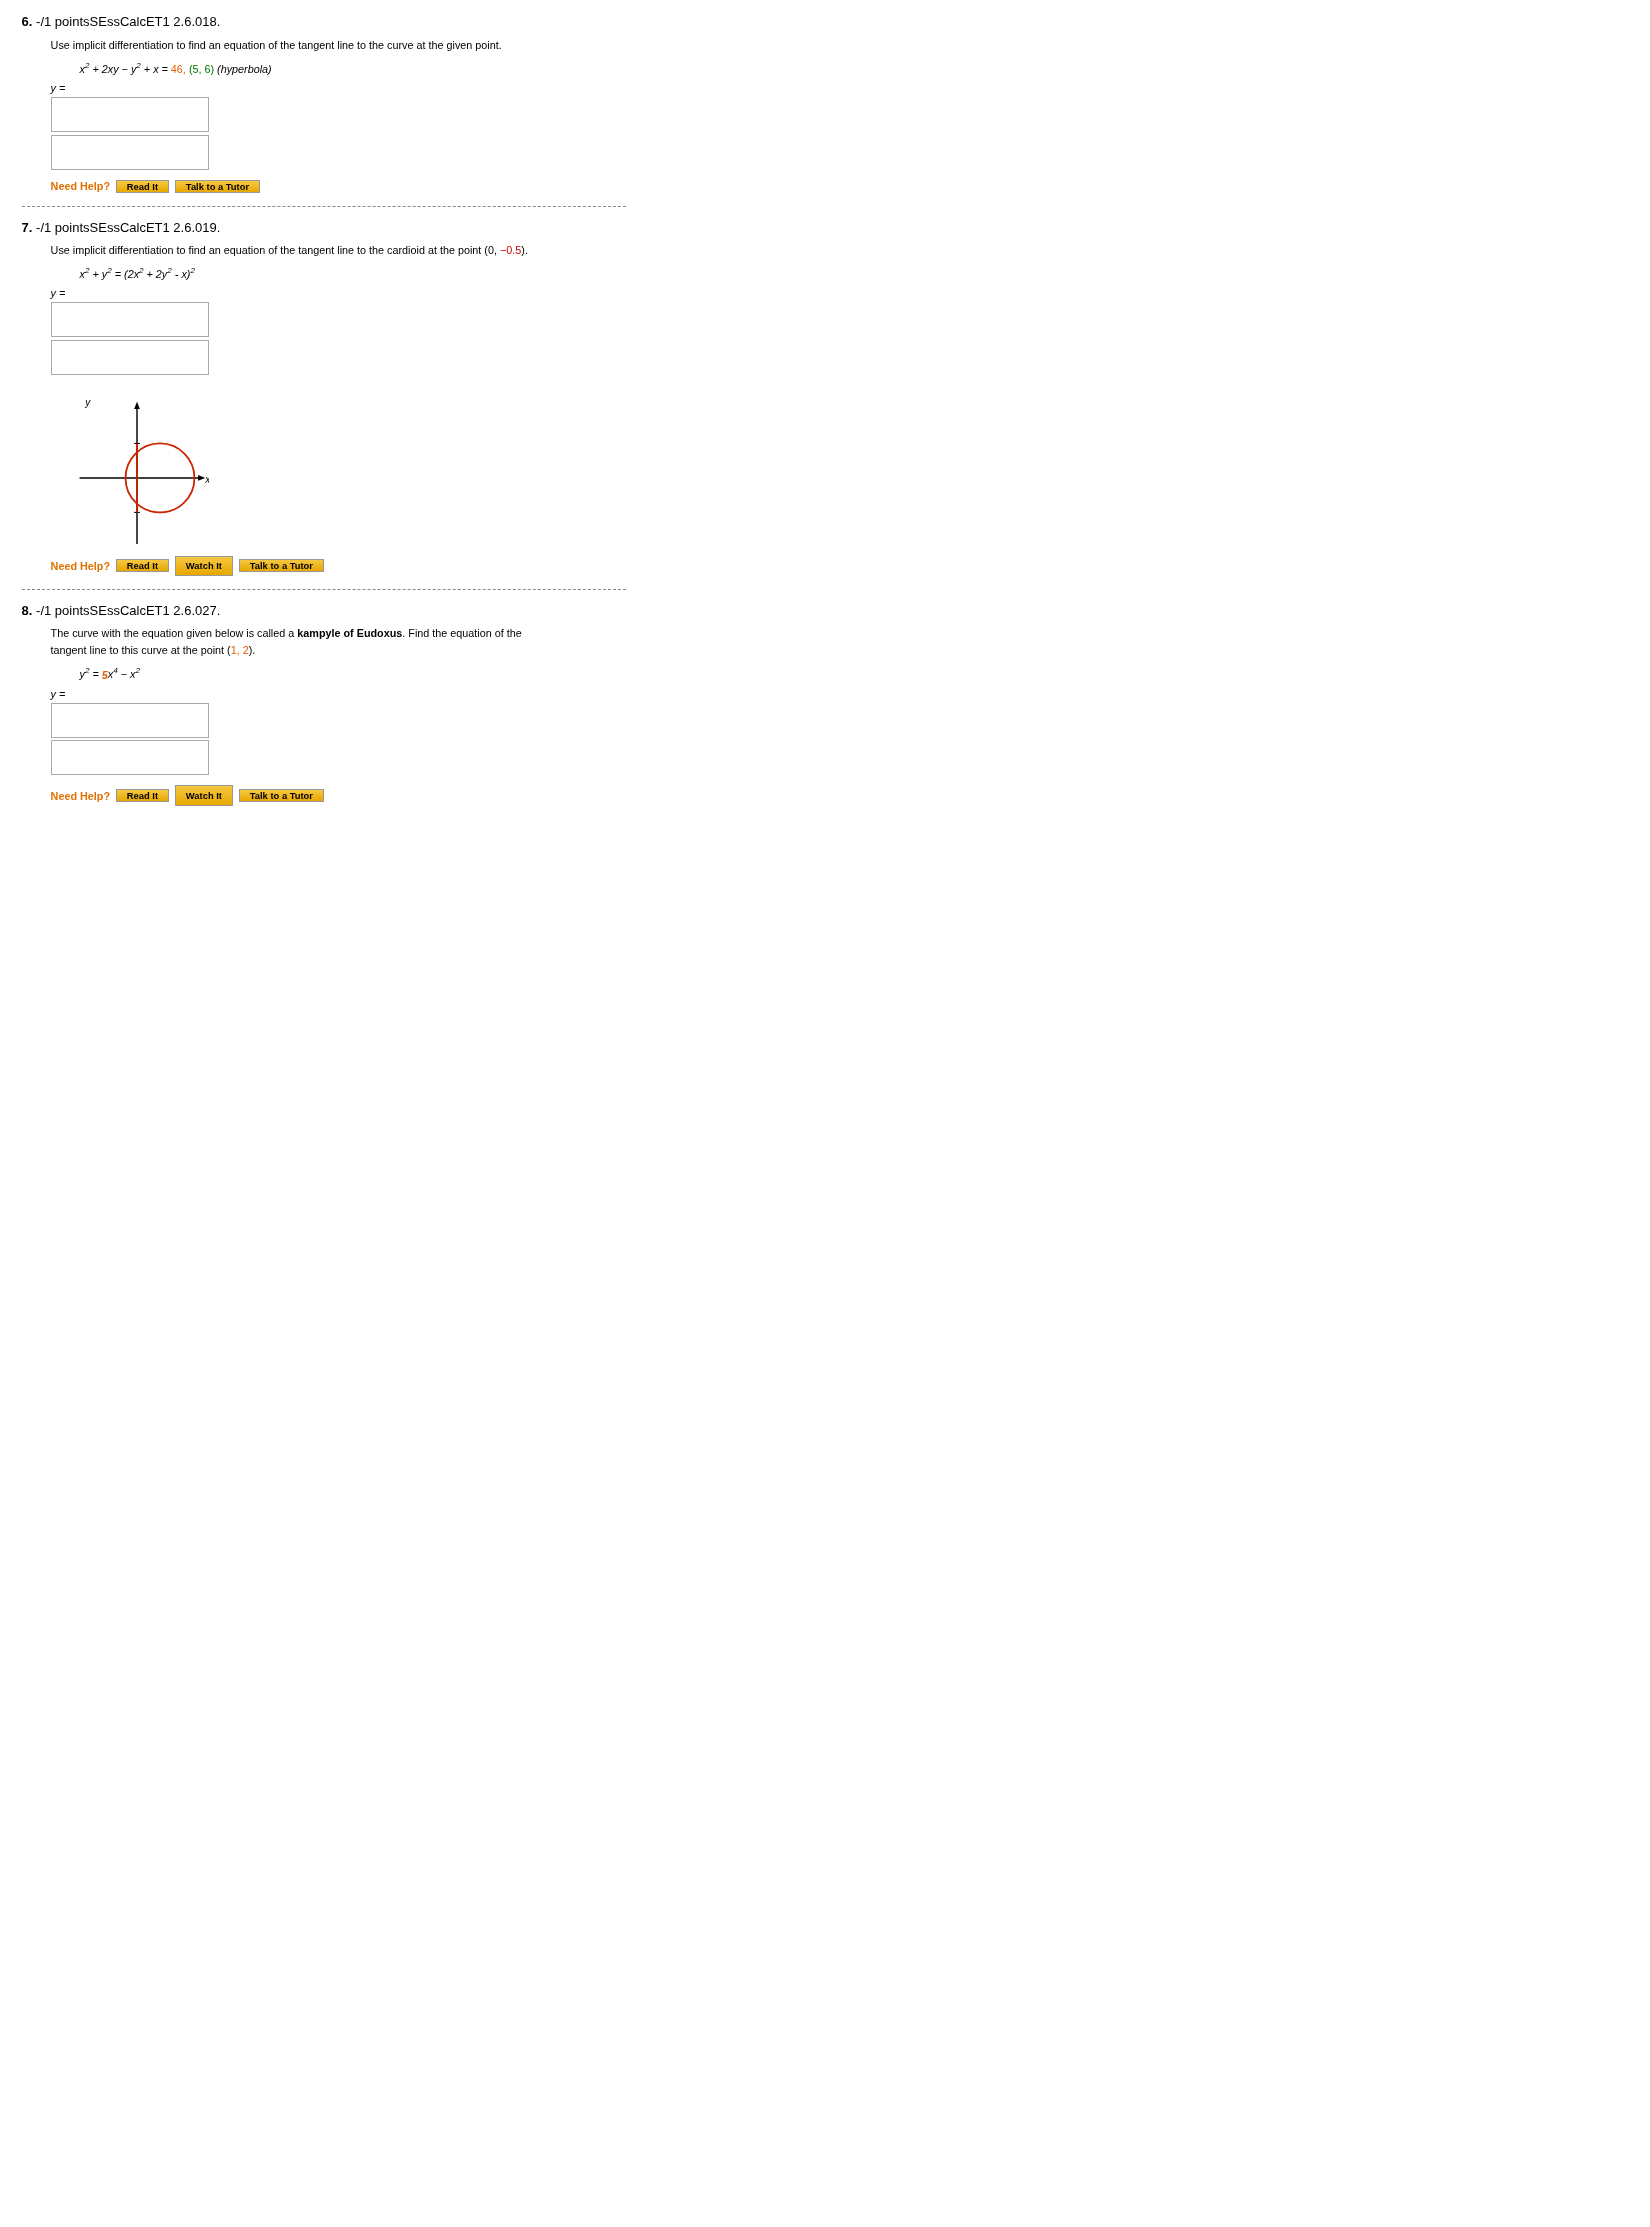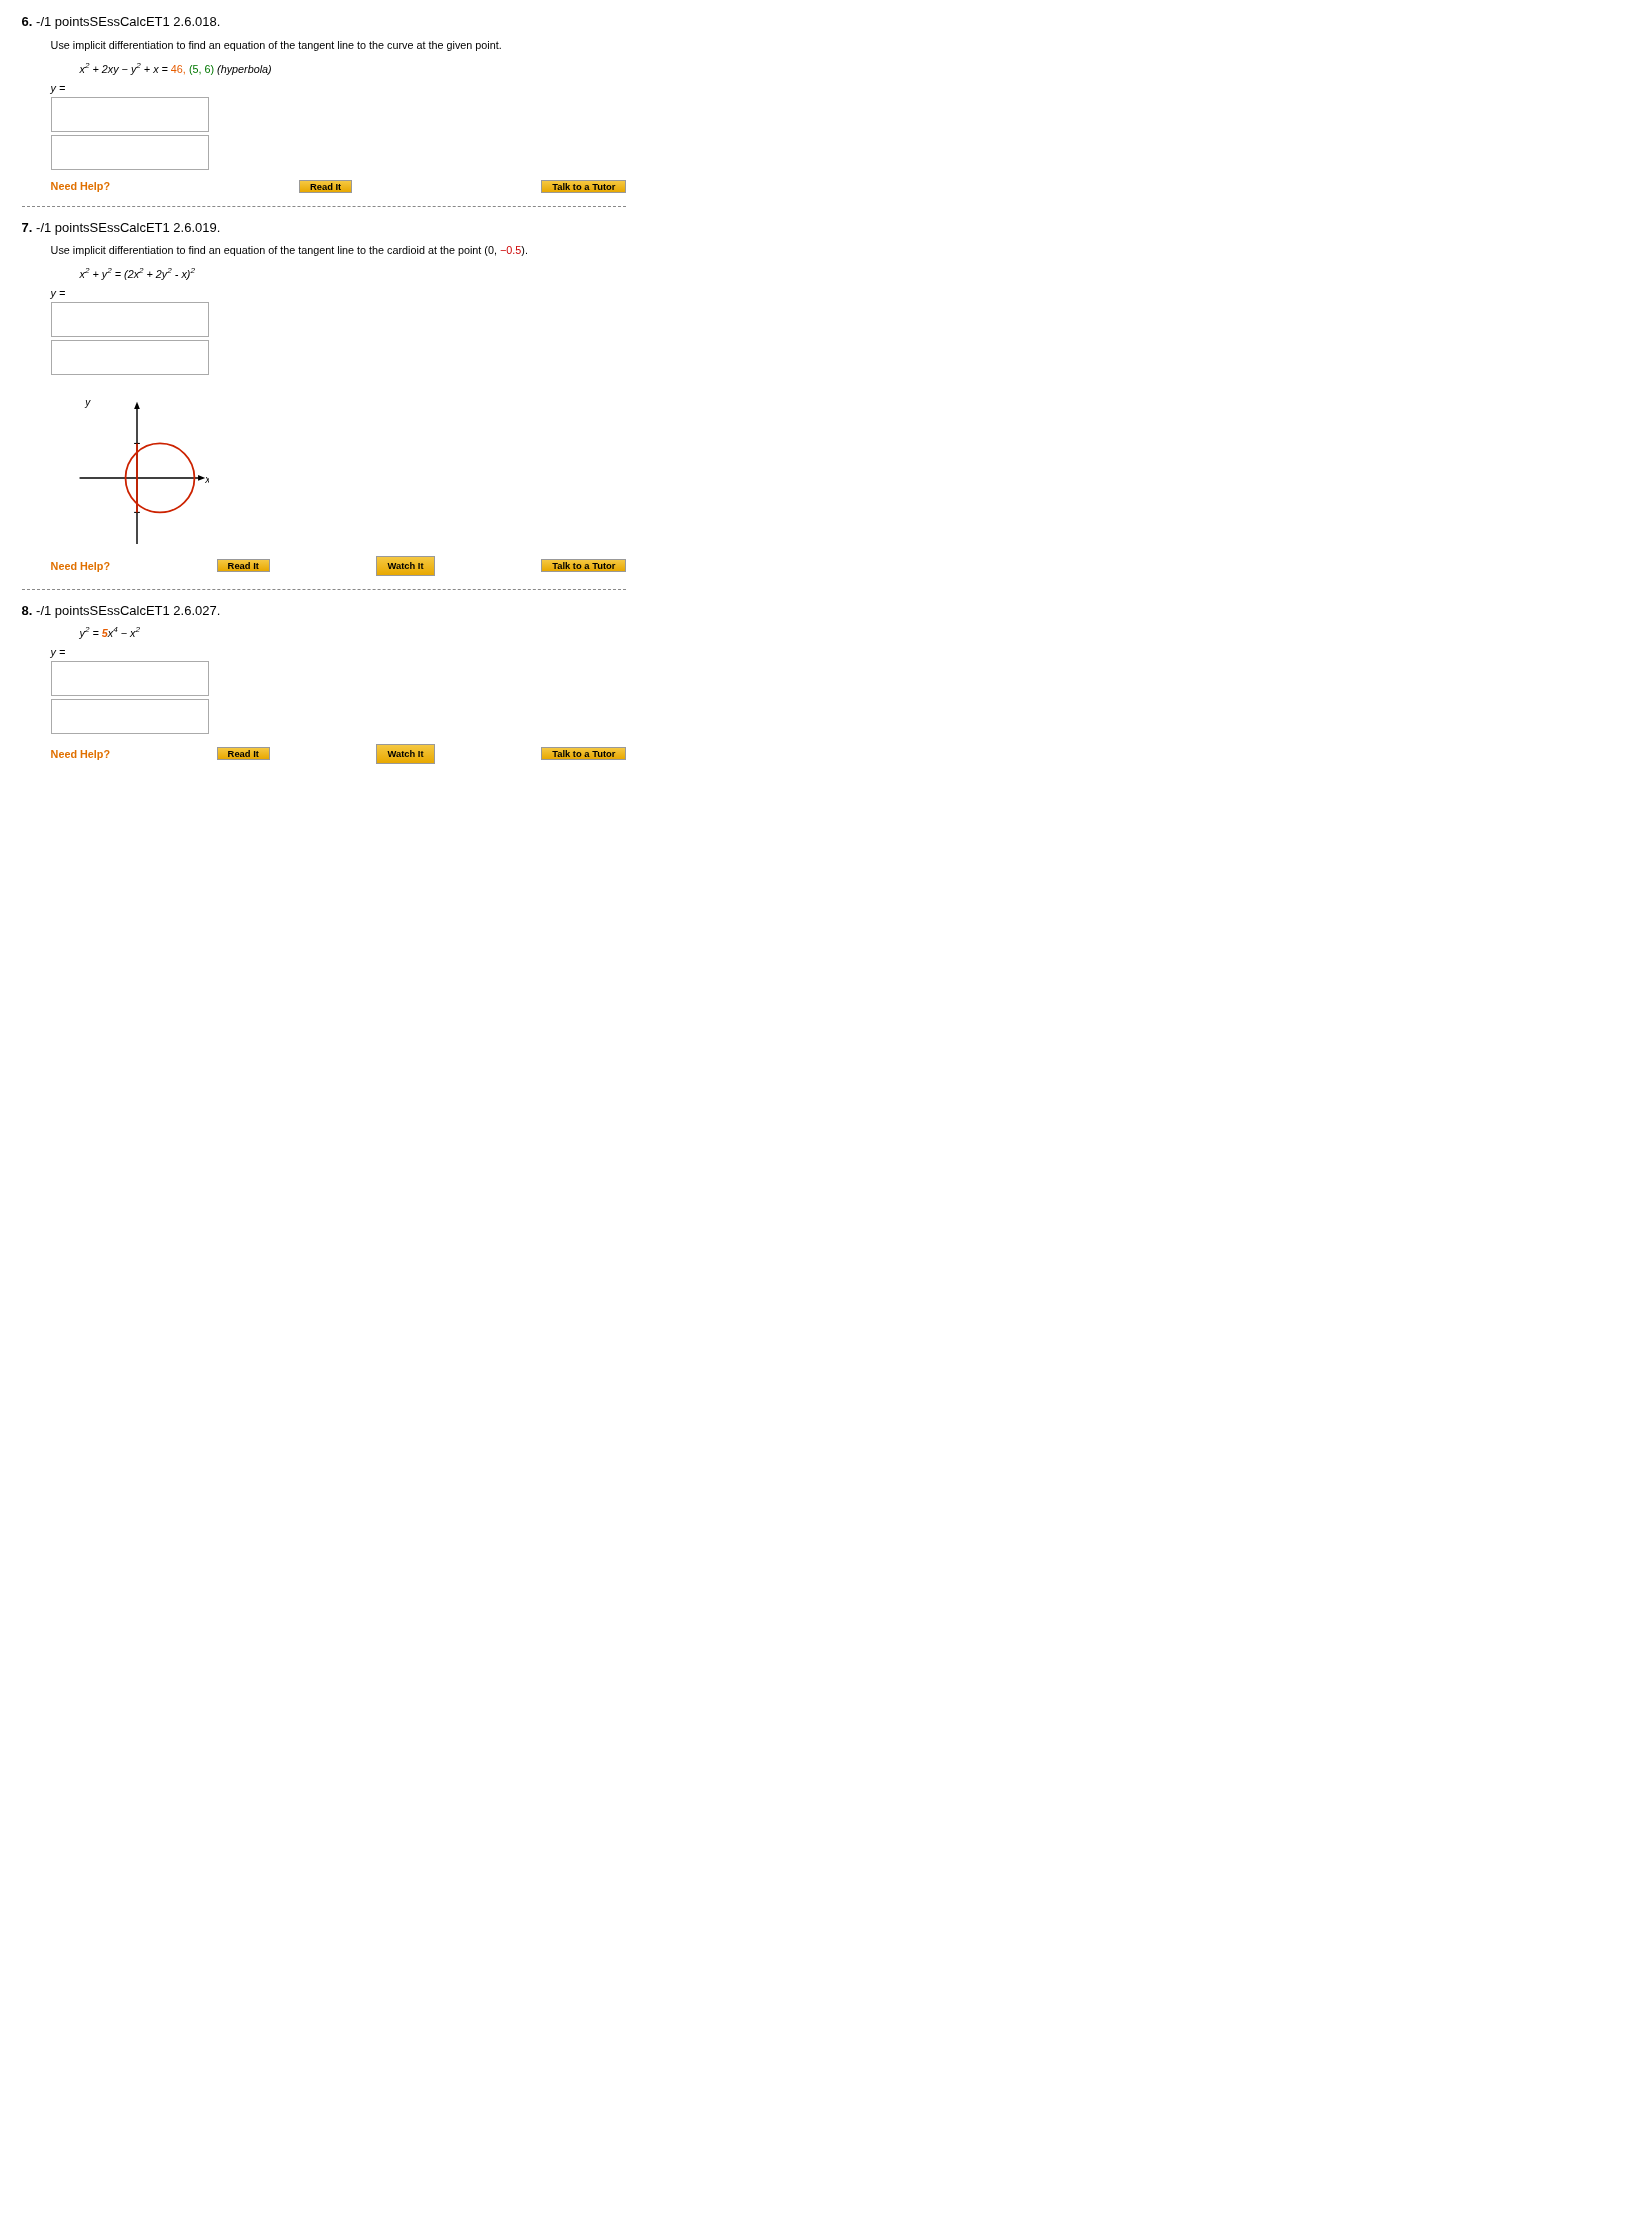--- a/index.html
+++ b/index.html
@@ -56,21 +56,20 @@
       width: 0;
       height: 0;
       border-left: 5.8px solid transparent;
       border-bottom: 5.8px solid #ccc;
     }
     .need-help {
       display: flex;
       align-items: center;
       gap: 5.8px;
       margin: 10px 0 10px 29px;
-      justify-content: space-between;
     }
     .need-help-label {
       color: #e07000;
       font-weight: bold;
       font-size: 10.8px;
     }
     .btn-read-it, .btn-watch-it, .btn-talk-tutor {
       border: 0.7px solid #999;
       padding: 0 10px;
       font-size: 9.4px;
@@ -174,20 +173,24 @@
   </div>
 </div>
 
 <hr class="divider">
 
 <div class="problem-block">
   <div class="problem-header">
     <strong>8.</strong>
     <span>-/1 pointsSEssCalcET1 2.6.027.</span>
   </div>
+  <div class="problem-desc">
+    <span>The curve with the equation given below is called a <strong>kampyle of Eudoxus</strong>. Find the equation of the</span><br>
+    <span>tangent line to this curve at the point (<span class="highlight-orange">1,</span> <span class="highlight-orange">2</span>).</span>
+  </div>
   <div class="math-equation">
     <span style="font-style:italic;">y<sup>2</sup> = </span><span class="highlight-orange" style="font-style:italic; font-weight:bold;">5</span><span style="font-style:italic;">x<sup>4</sup> − x<sup>2</sup></span>
   </div>
   <div class="y-equals">y =</div>
   <input type="text" class="input-box" style="display: block; width: 158px; height: 35px; margin: 2.9px 0px 2.9px 29px; border: 0.7px solid rgb(170, 170, 170);">
   <input type="text" class="input-box" style="display: block; width: 158px; height: 35px; margin: 2.9px 0px 10px 29px; border: 0.7px solid rgb(170, 170, 170);">
   <div class="need-help">
     <span class="need-help-label">Need Help?</span>
     <button class="btn-read-it">Read It</button>
     <button class="btn-watch-it" style="border:0.7px solid #999; padding:3.6px 10px; font-size:9.4px; font-weight:bold; cursor:pointer; background:linear-gradient(to bottom,#f5c842,#e8a800); color:#000;">Watch It</button>

